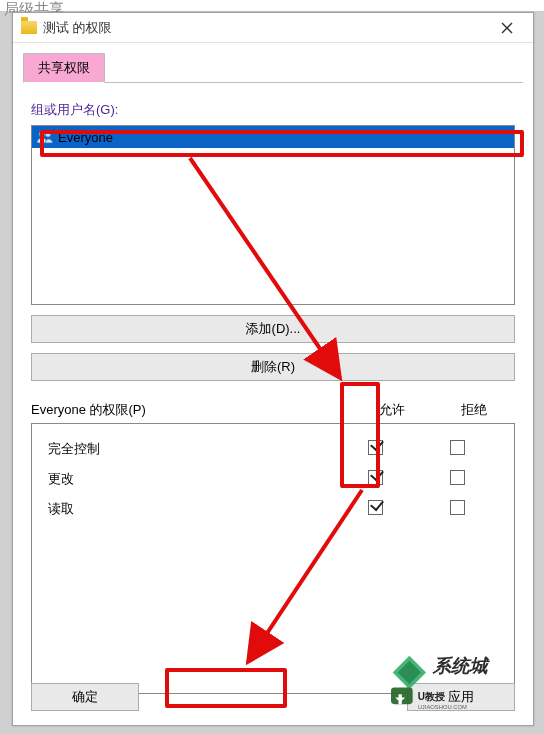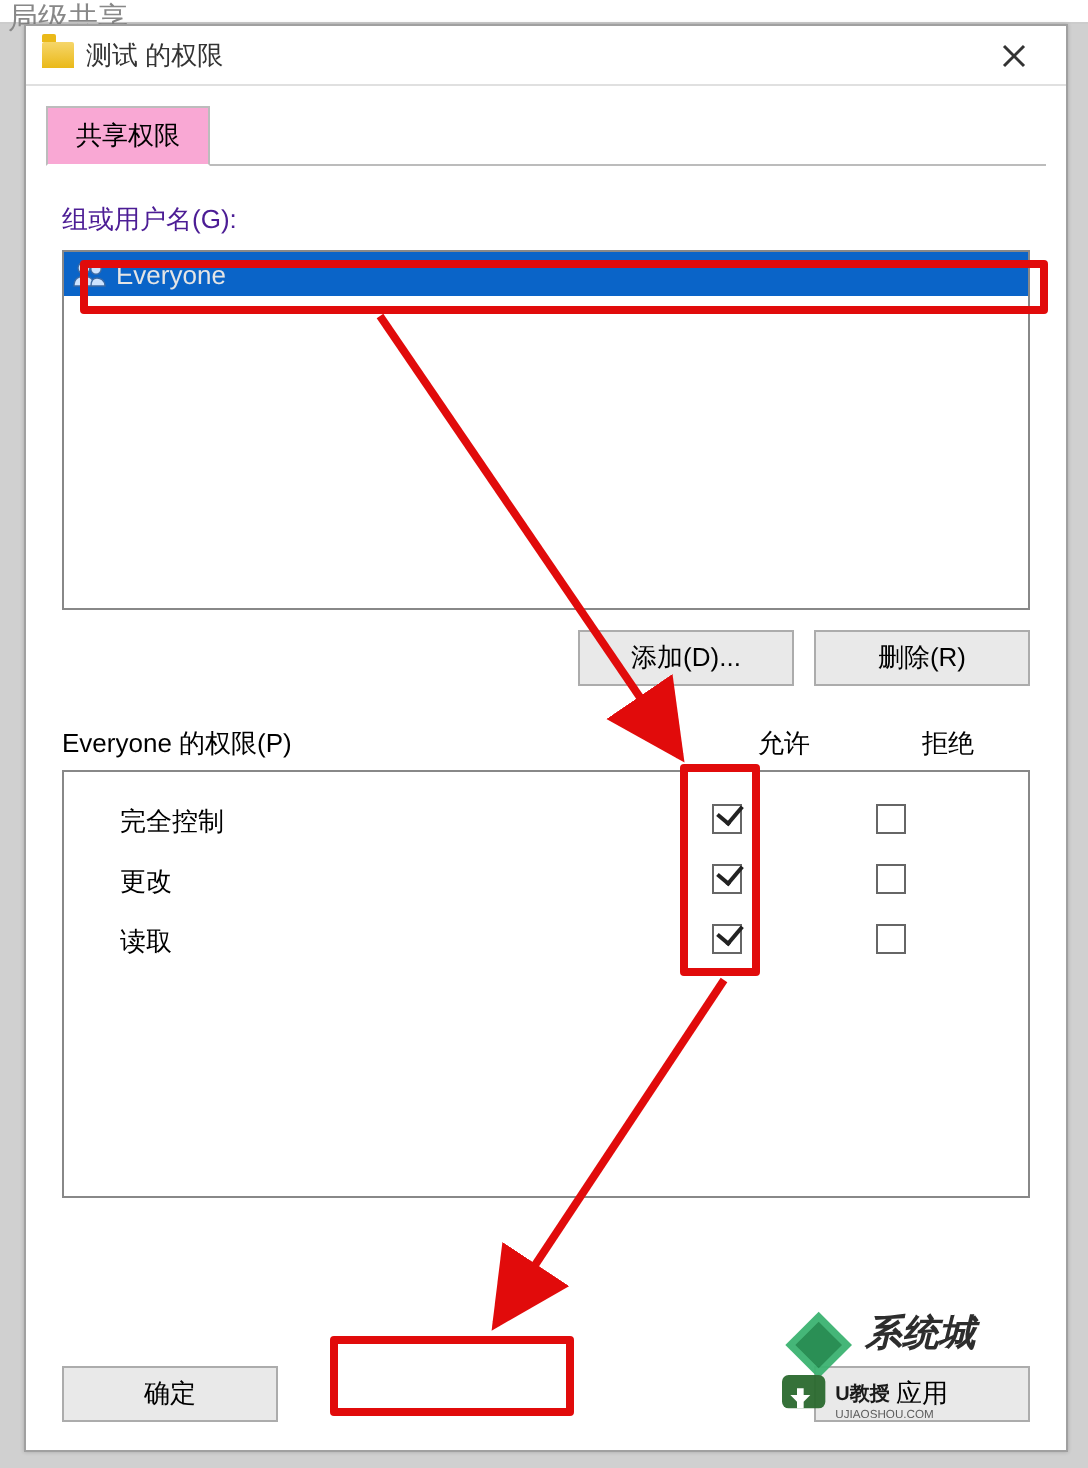--- a/index.html
+++ b/index.html
@@ -88,33 +88,34 @@
     border: 1px solid #888;
     position: relative;
     overflow: hidden;
   }
   .list-row {
     height: 22px;
     display: flex;
     align-items: center;
     padding: 0 4px;
     background: #0a64c8;
-    color: #e5e5e5;
+    color: #000000;
     font-size: 13px;
   }
   .list-row .users-ico {
     width: 18px; height: 14px; margin-right: 4px;
     position: relative;
   }
   .users-ico svg { display:block; }
   .btn-row {
     margin-top: 10px;
     display: flex;
     justify-content: flex-end;
     gap: 10px;
+    flex-direction: column;
   }
   .win-btn {
     min-width: 108px;
     height: 28px;
     background: #e9e9e9;
     border: 1px solid #acacac;
     font-family: inherit;
     font-size: 13px;
     padding: 0 10px;
   }
@@ -122,22 +123,22 @@
   .perm-header {
     margin-top: 20px;
     display: flex;
     align-items: flex-end;
   }
   .perm-header .name-col { flex:1; }
   .perm-header .col { width: 82px; text-align: center; }
   .perm-grid {
     margin-top: 4px;
     border: 1px solid #888;
-    height: 214px;
-    padding: 10px 16px;
+    height: 271px;
+    padding: 10px 4px;
   }
   .perm-row {
     display:flex;
     align-items:center;
     height: 30px;
     padding: 0 12px;
   }
   .perm-row .name-col { flex:1; }
   .perm-row .col { width: 82px; text-align:center; }
   .chk {

